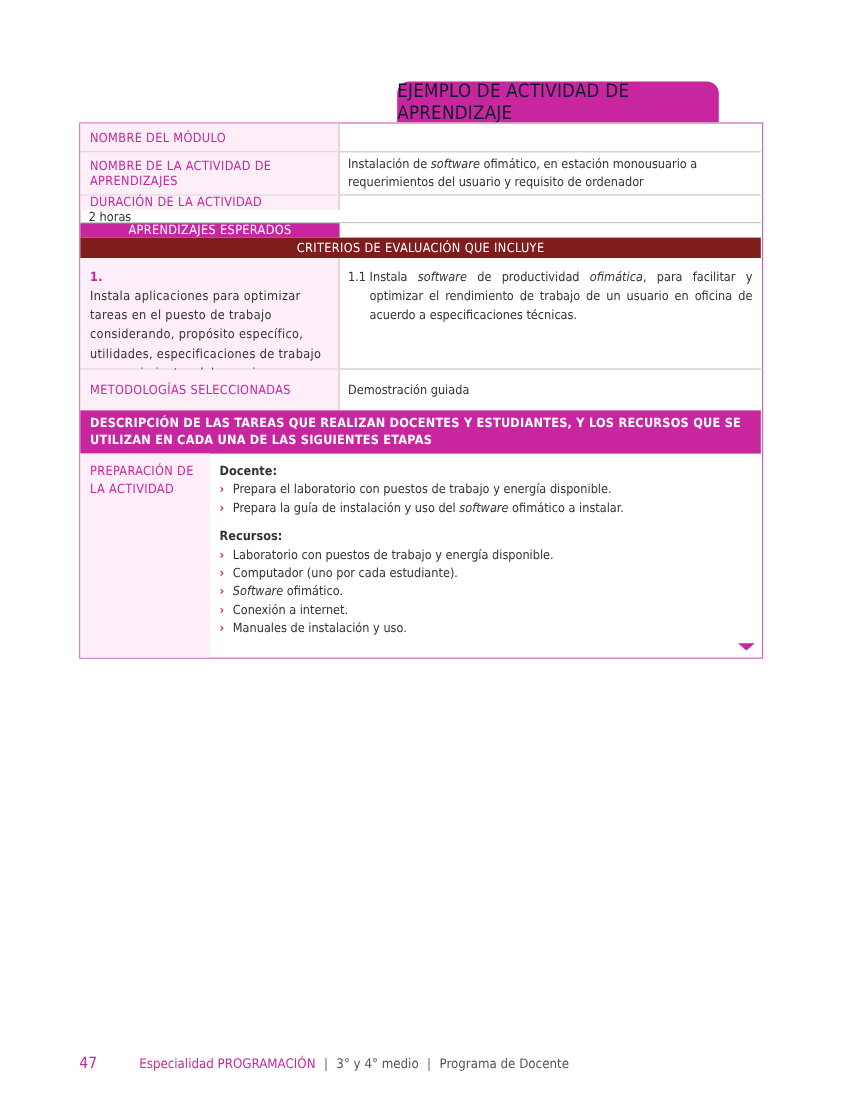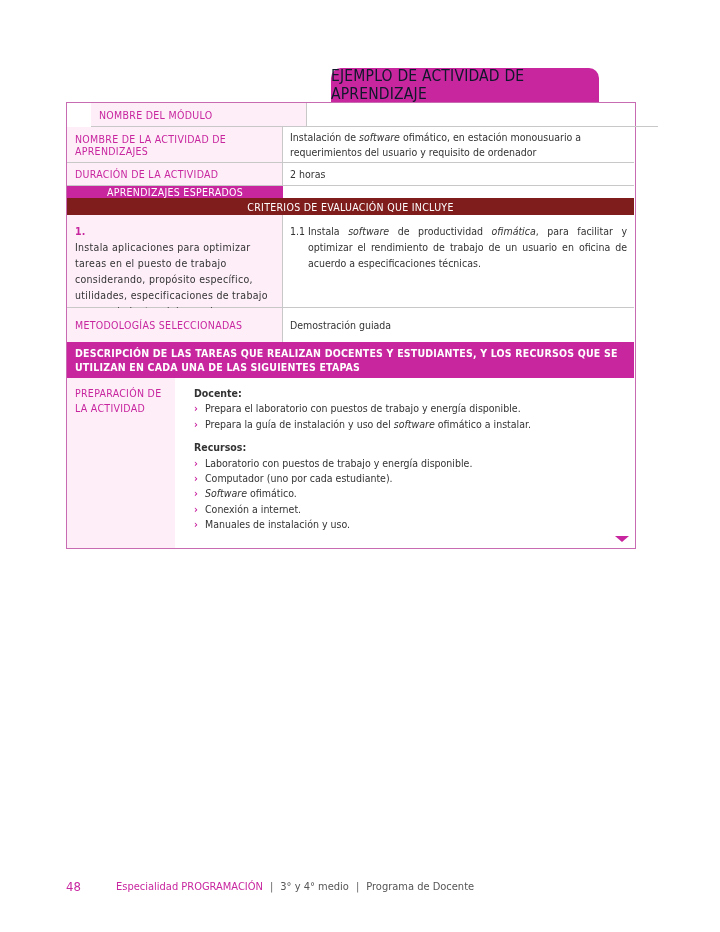--- a/index.html
+++ b/index.html
@@ -8,51 +8,51 @@
   .card { position:absolute; left:66px; top:102px; width:570px; height:447px; border:1.5px solid #c96bb2; box-sizing:border-box; background:#fff; }
   .row { position:absolute; left:0; width:567px; display:flex; border-bottom:1px solid #c8c8c8; box-sizing:border-box; }
   .lab { width:216px; background:#fdeef8; color:#c8269f; font-size:10.5px; letter-spacing:0.3px; padding:0 8px; box-sizing:border-box; display:flex; align-items:center; border-right:1px solid #c8c8c8; }
   .val { flex:1; padding:0 7px; box-sizing:border-box; display:flex; align-items:center; font-size:10.5px; color:#333; }
   .bold { font-weight:bold; }
   .hdr-left { width:216px; background:#c8269f; color:#fff; font-size:10.5px; display:flex; align-items:center; justify-content:center; letter-spacing:0.3px; }
   .hdr-right { flex:1; background:#7f1d1d; color:#fff; font-size:10.5px; display:flex; align-items:center; justify-content:center; letter-spacing:0.3px; }
   .desc { position:absolute; left:0; top:239px; width:567px; height:36px; background:#c8269f; color:#fff; font-size:10.5px; padding:4px 8px; box-sizing:border-box; line-height:14px; letter-spacing:0.2px;font-weight:bold; }
   .prep { position:absolute; left:0; top:275px; width:567px; height:170px; display:flex; }
   .prep-lab { width:108px; background:#fdeef8; color:#c8269f; font-size:10.5px; padding:8px 8px; box-sizing:border-box; line-height:15px; letter-spacing:0.3px; }
-  .prep-body { flex:1; padding:8px 19px; box-sizing:border-box; font-size:10.5px; line-height:15.4px; }
+  .prep-body { flex:1; padding:8px 8px; box-sizing:border-box; font-size:10.5px; line-height:15.4px; }
   .sub { font-weight:bold; color:#333; }
   .bul { display:flex; }
   .chev { color:#c8269f; width:11px; font-weight:bold; }
   .gap { height:8px; }
   i { font-style:italic; }
   .arrow { position:absolute; right:6px; bottom:6px; width:0; height:0; border-left:7px solid transparent; border-right:7px solid transparent; border-top:6px solid #c8269f; }
   .foot { position:absolute; top:879px; left:66px; font-size:11px; display:flex; align-items:center; }
   .pnum { color:#c8269f; font-size:13px; width:50px; }
   .fspec { color:#c8269f; }
   .sep { color:#666; margin:0 7px; }
   .fgray { color:#555; }
 </style>
 </head>
 <body>
 
 <div class="tab">
     <span>EJEMPLO DE ACTIVIDAD DE APRENDIZAJE</span>
   </div>
 
 <div class="card">
-  <div class="row" style="top:0;height:24px;margin-left:24px;">
+  <div class="row" style="top:0;height:24px;">
     <div class="lab">NOMBRE DEL MÓDULO</div>
   </div>
   <div class="row" style="top:24px;height:36px;">
     <div class="lab">NOMBRE DE LA ACTIVIDAD DE APRENDIZAJES</div>
     <div class="val" style="line-height:15px;">
         <span><span>Instalación de </span><i>software</i><span> ofimático, en estación monousuario a requerimientos del usuario y requisito de ordenador</span></span>
       </div>
   </div>
-  <div class="row" style="top:60px;height:23px;">
+  <div class="row" style="top:60px;height:23px;flex-direction:column;">
     <div class="lab">DURACIÓN DE LA ACTIVIDAD</div>
     <div class="val">2 horas</div>
   </div>
   <div class="row" style="top:83px;height:29px;border-bottom:none;flex-direction:column;">
     <div class="hdr-left">APRENDIZAJES ESPERADOS</div>
     <div class="hdr-right">CRITERIOS DE EVALUACIÓN QUE INCLUYE</div>
   </div>
   <div class="row" style="top:112px;height:93px;">
     <div class="lab" style="display:block;color:#333;padding-top:8px;line-height:16px;">
       <div style="color:#c8269f;font-weight:bold;">1.</div>
@@ -103,19 +103,19 @@
       <div class="bul">
           <span class="chev">›</span>
           <span>Manuales de instalación y uso.</span>
         </div>
     </div>
   </div>
   <div class="arrow"></div>
 </div>
 
 <div class="foot">
-  <span class="pnum">48</span>
+  <span class="pnum">47</span>
   <span class="fspec">Especialidad PROGRAMACIÓN</span>
   <span class="sep">|</span>
   <span class="fgray">3° y 4° medio</span>
   <span class="sep">|</span>
   <span class="fgray">Programa de Docente</span>
 </div>
 
 </body></html>

